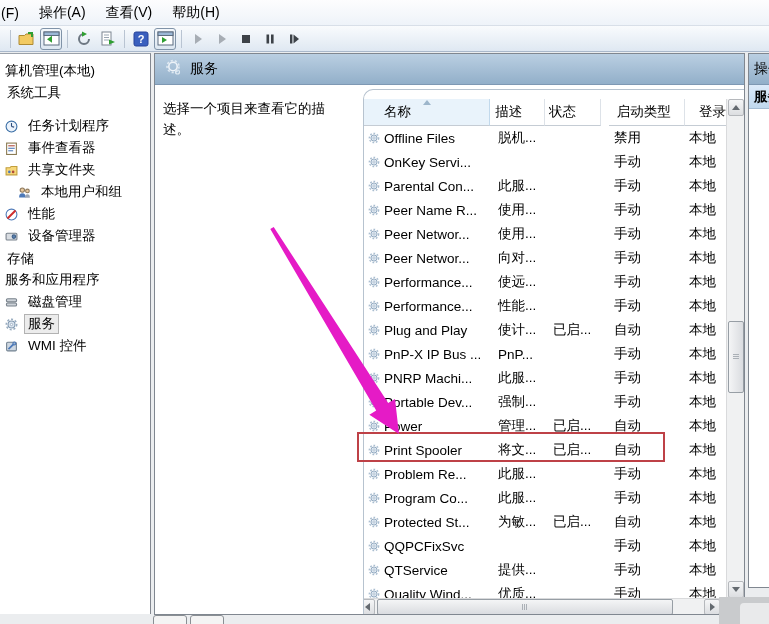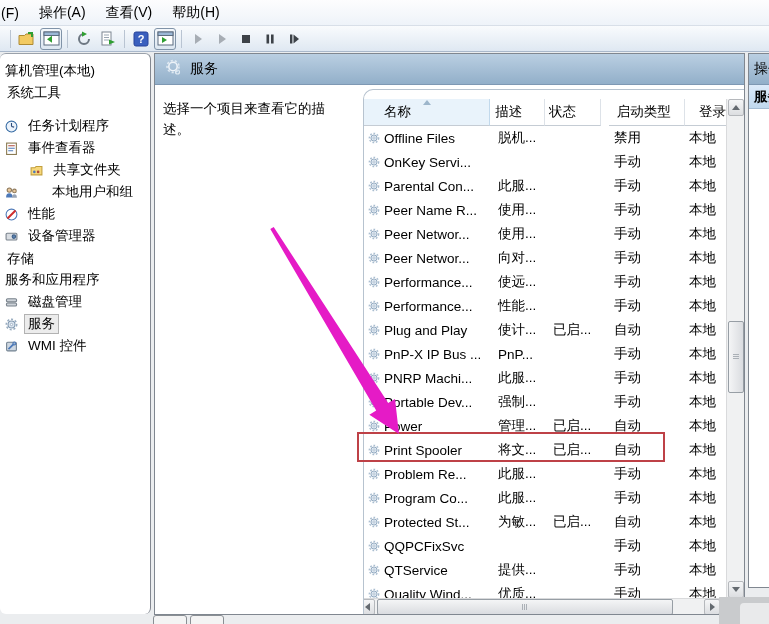--- a/index.html
+++ b/index.html
@@ -17,21 +17,21 @@
   .toolbar{position:absolute;left:0;top:26px;width:769px;height:26px;
            background:linear-gradient(#f9fbfd,#dfe8f2);border-bottom:1px solid #a9b8cb;
            display:flex;align-items:center;padding-left:6px;box-sizing:border-box;}
   .tsep{width:1px;height:18px;background:#b9c4d2;margin:0 4px;flex:none;}
   .tool-btn{width:22px;height:22px;display:flex;align-items:center;justify-content:center;flex:none;margin:0 1px;}
   .tool-toggle{border:1px solid #8093a8;border-radius:3px;background:linear-gradient(#f4f8fc,#dde7f1);box-sizing:border-box;}
 
   
   .tree-panel{position:absolute;left:0;top:53px;width:151px;height:561px;background:#fff;
               border-right:1px solid #828790;border-top:1px solid #9aa1aa;box-sizing:border-box;
-              padding-top:6px;overflow:hidden;border-radius:6px;}
+              padding-top:6px;overflow:hidden;}
   .tree-item{height:22px;display:flex;align-items:center;white-space:nowrap;font-size:13.5px;cursor:default;}
   .tree-icon{width:14px;height:13px;margin-right:5px;flex:none;display:flex;align-items:center;}
   .tree-label{padding:0 3px;border:1px solid transparent;}
   .tree-label.selected{background:#ececec;border:1px solid #b2b2b2;}
 
   
   .center-panel{position:absolute;left:154px;top:53px;width:591px;height:562px;background:#fff;
                 border:1px solid #808790;box-sizing:border-box;overflow:hidden;}
   .panel-title{height:30px;background:linear-gradient(#bacfe2,#92afc9);border-bottom:1px solid #7e98b3;
                display:flex;align-items:center;padding-left:10px;gap:8px;font-size:14px;}
@@ -223,32 +223,32 @@
             <svg width="13" height="13" viewBox="0 0 12 12">
               <rect x="1.5" y="1" width="9" height="10.5" fill="#fff" stroke="#8a7a52"></rect>
               <line x1="3" y1="3.5" x2="9" y2="3.5" stroke="#b04a3a"></line>
               <line x1="3" y1="5.8" x2="9" y2="5.8" stroke="#4d79b8"></line>
               <line x1="3" y1="8.1" x2="7.5" y2="8.1" stroke="#4d79b8"></line>
             </svg>
           </span>
       <span class="tree-label">事件查看器</span>
     </div>
 
-    <div class="tree-item" style="padding-left: 5px; justify-content: center;">
+    <div class="tree-item" style="padding-left: 5px;">
       <span class="tree-icon">
             <svg width="13" height="13" viewBox="0 0 12 12">
               <path d="M1 3.5 L4.5 3.5 L5.6 2.3 L11 2.3 L11 10 L1 10 Z" fill="#f7d87a" stroke="#c29f3c"></path>
               <circle cx="4" cy="7.3" r="1.2" fill="#4d79b8"></circle>
               <circle cx="7.5" cy="7.3" r="1.2" fill="#b04a3a"></circle>
             </svg>
           </span>
       <span class="tree-label">共享文件夹</span>
     </div>
 
-    <div class="tree-item" style="padding-left: 5px; gap: 24px;">
+    <div class="tree-item" style="padding-left: 18px;">
       <span class="tree-icon">
             <svg width="13" height="13" viewBox="0 0 12 12">
               <circle cx="4" cy="3.8" r="2" fill="#e8c9a0" stroke="#8f7a5c"></circle>
               <path d="M1 10.5 Q1 6.8 4 6.8 Q7 6.8 7 10.5 Z" fill="#4d79b8"></path>
               <circle cx="8.7" cy="4.6" r="1.7" fill="#e8c9a0" stroke="#8f7a5c"></circle>
               <path d="M6.5 10.8 Q6.5 7.6 8.7 7.6 Q11 7.6 11 10.8 Z" fill="#9aa5b5"></path>
             </svg>
           </span>
       <span class="tree-label">本地用户和组</span>
     </div>

